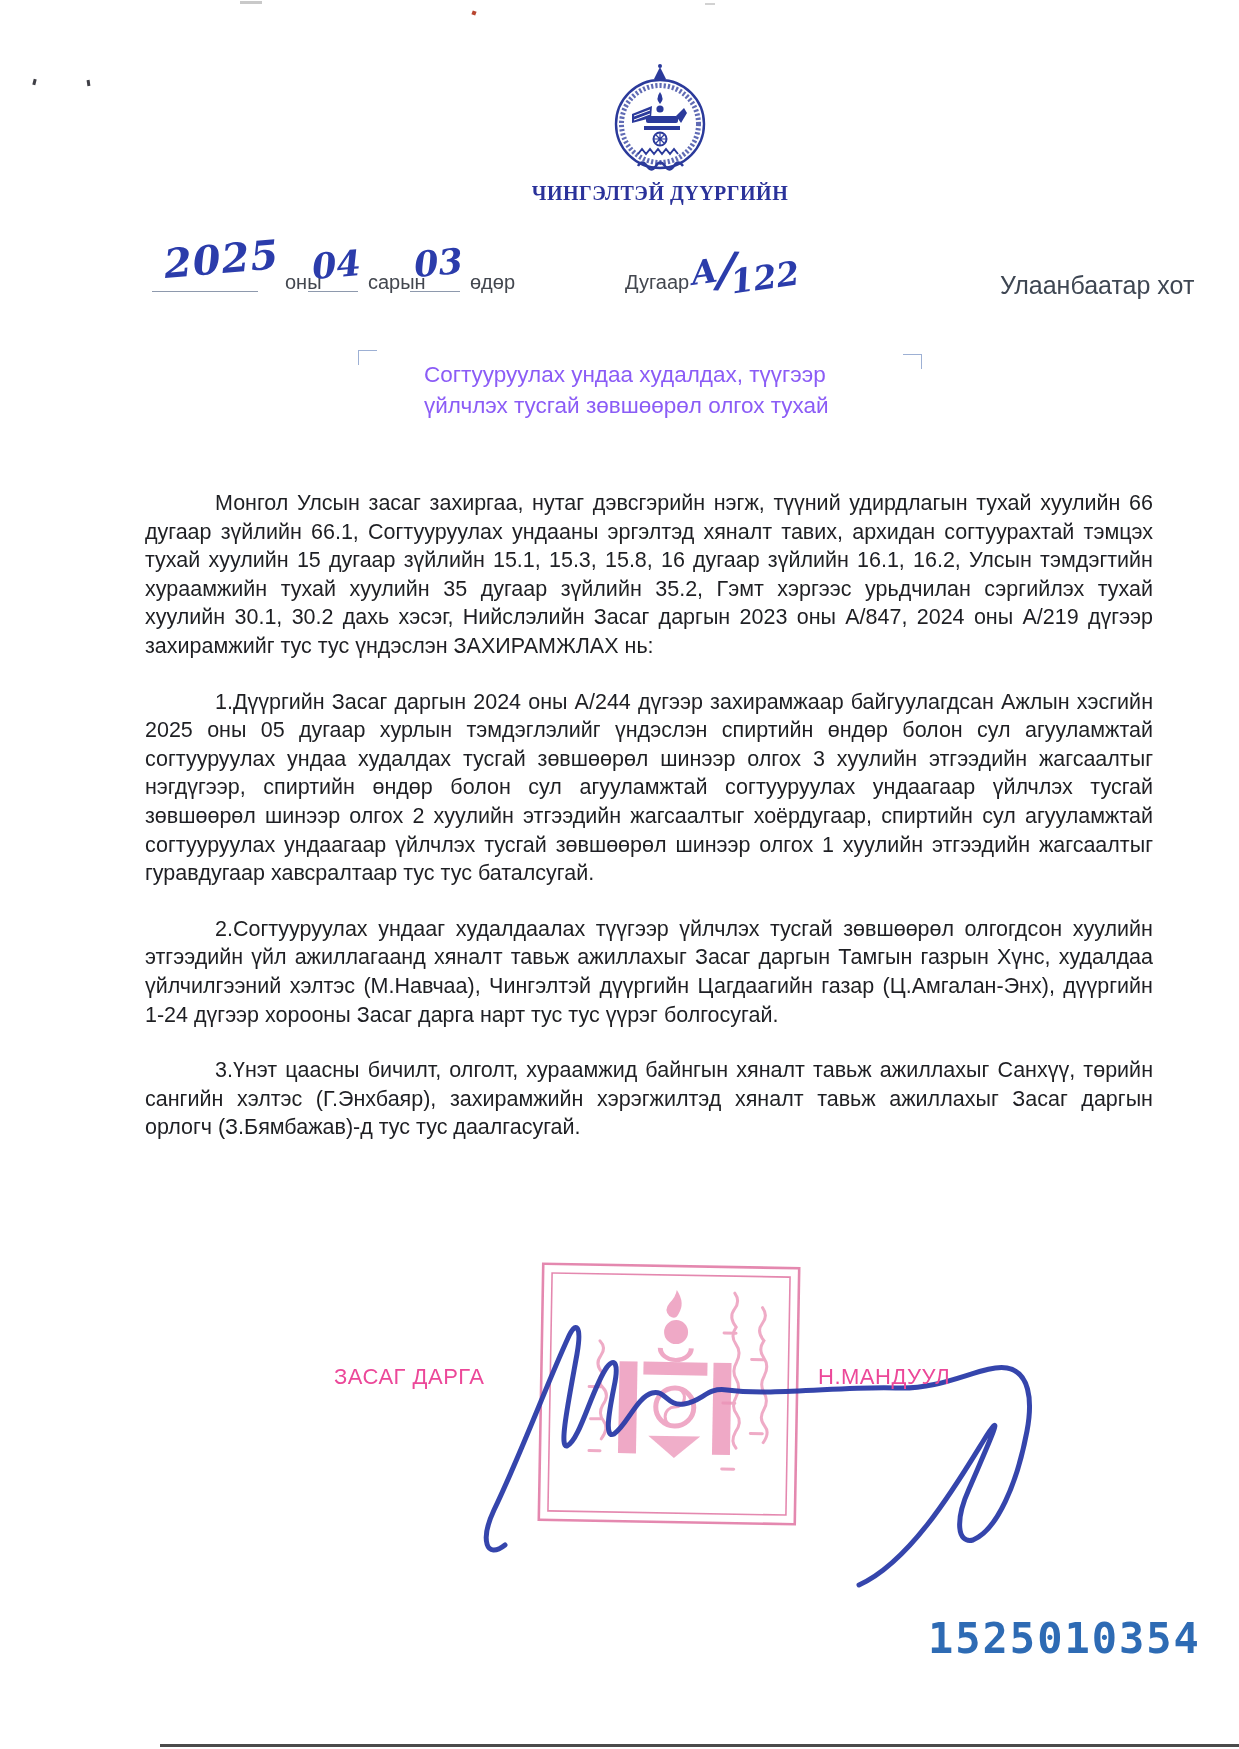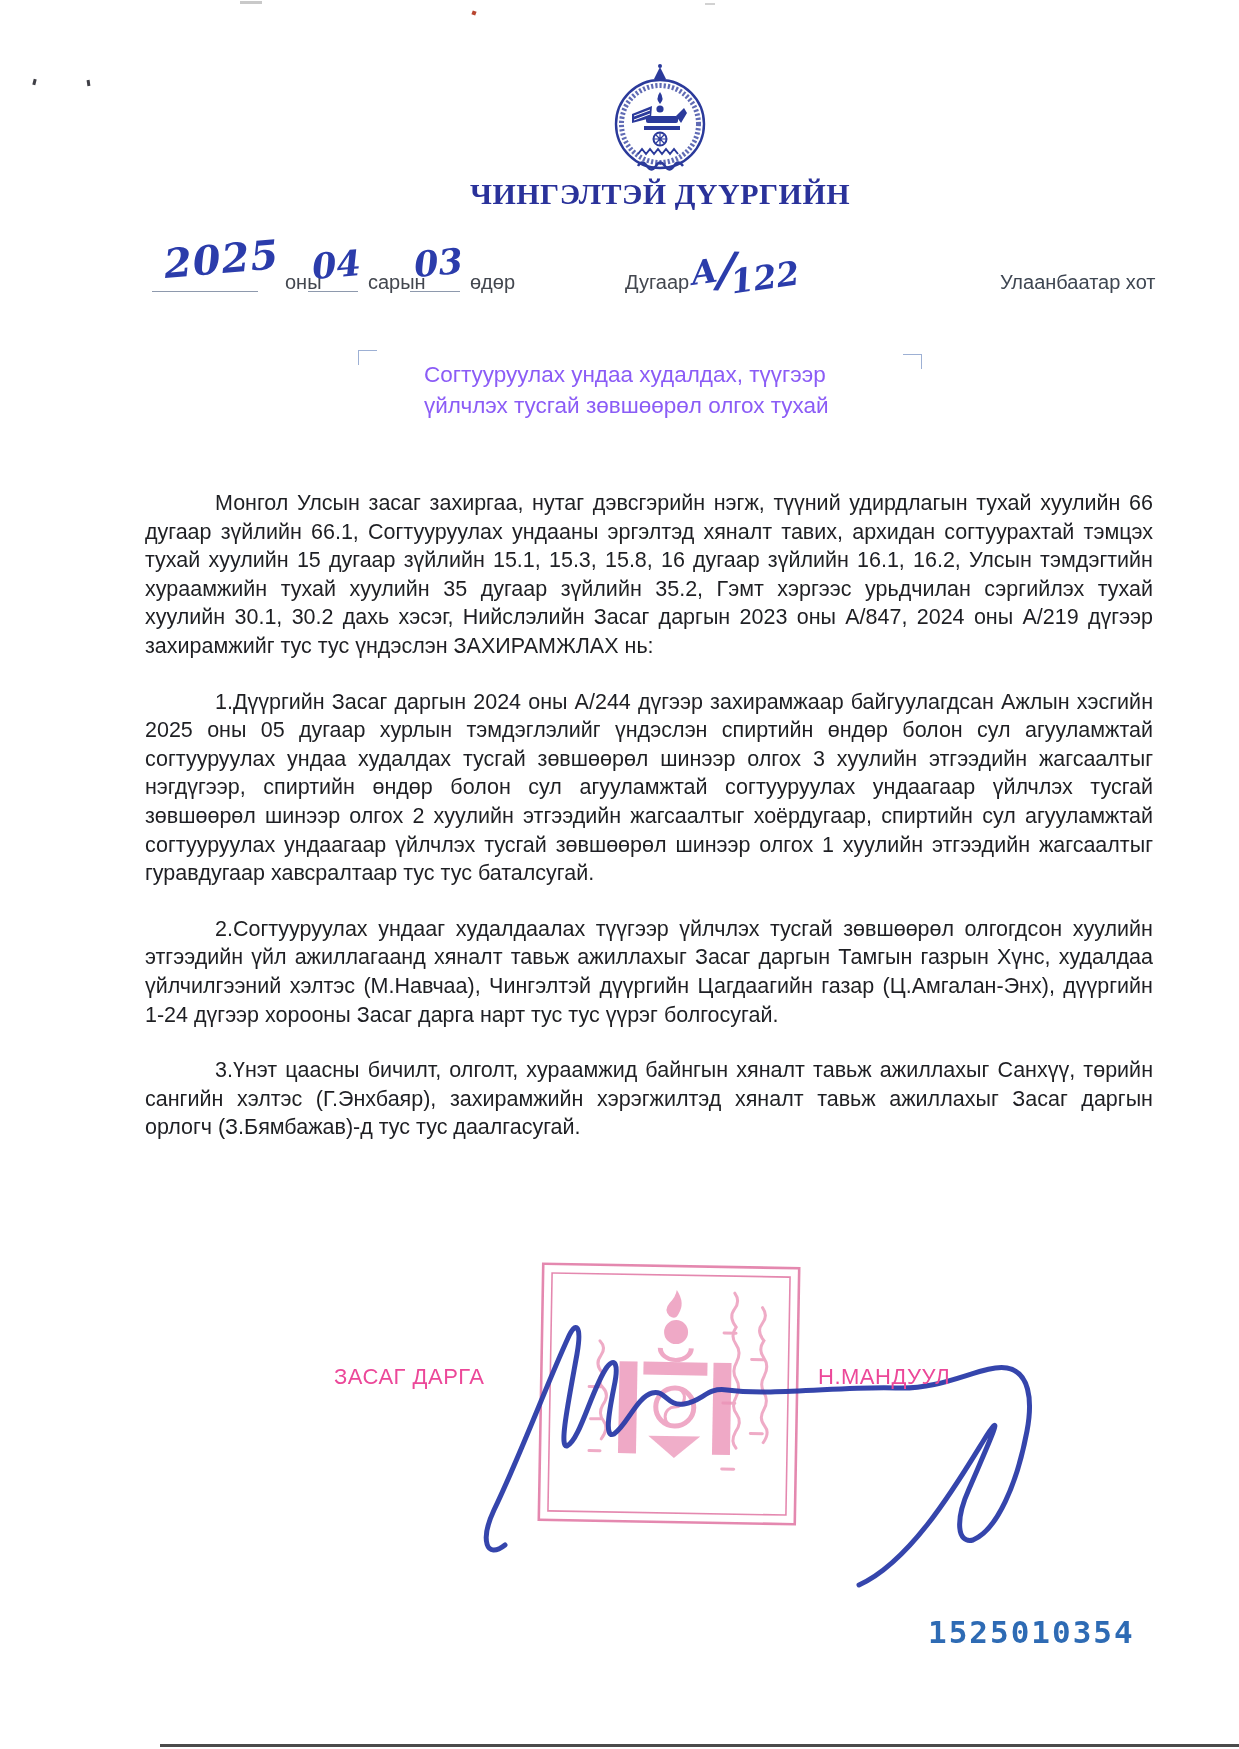--- a/index.html
+++ b/index.html
@@ -6,21 +6,21 @@
   body{
     width:1239px;height:1749px;position:relative;background:#ffffff;
     font-family:"Liberation Sans",sans-serif;overflow:hidden;
   }
   .abs{position:absolute;}
 
   
   .org-name{
     left:440px;top:178px;width:440px;text-align:center;
     font-family:"Liberation Serif",serif;font-weight:700;
-    font-size:30px;line-height:31px;color:#2a329a;letter-spacing:.5px;
+    font-size:20px;line-height:31px;color:#2a329a;letter-spacing:.5px;
   }
 
   
   .plabel{font-size:20px;color:#43474f;}
   .hand{
     font-family:"DejaVu Serif",serif;font-style:italic;font-weight:700;
     color:#2b3cab;transform:rotate(-5deg);transform-origin:left bottom;
   }
   .hw-year{left:166px;top:240px;font-size:40px;letter-spacing:1px;}
   .hw-month{left:314px;top:246px;font-size:35px;}
@@ -50,21 +50,21 @@
   
   .sig-label{font-size:22px;color:#ec4899;letter-spacing:.5px;}
   .sig-role{left:334px;top:1364px;}
   .sig-name{left:818px;top:1364px;}
   .stamp{left:537px;top:1262px;width:264px;height:264px;transform:rotate(1deg);opacity:.9;}
   .signature-svg{left:428px;top:1268px;width:640px;height:330px;}
 
   
   .reg-num{
     left:928px;top:1614px;font-family:"DejaVu Sans Mono",monospace;font-weight:700;
-    font-size:31px;letter-spacing:2px;color:#2e6bb4;
+    font-size:42px;letter-spacing:2px;color:#2e6bb4;
   }
 
   
   .speck{background:#3f3f46;}
   .edge-line{left:160px;top:1744px;width:1079px;height:3px;background:#2b2b2b;opacity:.85;}
 </style>
 </head>
 <body>
 
 <svg class="abs" style="left:608px;top:62px" width="104" height="112" viewBox="0 0 104 112">
@@ -105,21 +105,21 @@
 <span class="abs plabel" style="left:368px;top:271px">сарын</span>
 <div class="abs hand hw-day">03</div>
 <div class="abs uline" style="left:410px;top:291px;width:50px"></div>
 <span class="abs plabel" style="left:470px;top:271px">өдөр</span>
 
 <span class="abs plabel" style="left:625px;top:271px">Дугаар</span>
 <div class="abs hand hw-num">
   <span class="p1">А</span><span class="sl">/</span><span class="p2">122</span>
 </div>
 
-<span class="abs plabel" style="left:1000px;top:271px;color:#3e4652;font-size:20px">Улаанбаатар хот</span>
+<span class="abs plabel" style="left:1000px;top:271px;color:#3e4652;font-size:25px">Улаанбаатар хот</span>
 
 <div class="abs crn crn-l"></div>
 <div class="abs crn crn-r"></div>
 <div class="abs doc-title">
   <div>Согтууруулах ундаа худалдах, түүгээр</div>
   <div>үйлчлэх тусгай зөвшөөрөл олгох тухай</div>
 </div>
 
 <div class="abs body-text">
   <p>Монгол Улсын засаг захиргаа, нутаг дэвсгэрийн нэгж, түүний удирдлагын тухай хуулийн 66 дугаар зүйлийн 66.1, Согтууруулах ундааны эргэлтэд хяналт тавих, архидан согтуурахтай тэмцэх тухай хуулийн 15 дугаар зүйлийн 15.1, 15.3, 15.8, 16 дугаар зүйлийн 16.1, 16.2, Улсын тэмдэгтийн хураамжийн тухай хуулийн 35 дугаар зүйлийн 35.2, Гэмт хэргээс урьдчилан сэргийлэх тухай хуулийн 30.1, 30.2 дахь хэсэг, Нийслэлийн Засаг даргын 2023 оны А/847, 2024 оны А/219 дүгээр захирамжийг тус тус үндэслэн ЗАХИРАМЖЛАХ нь:</p>

